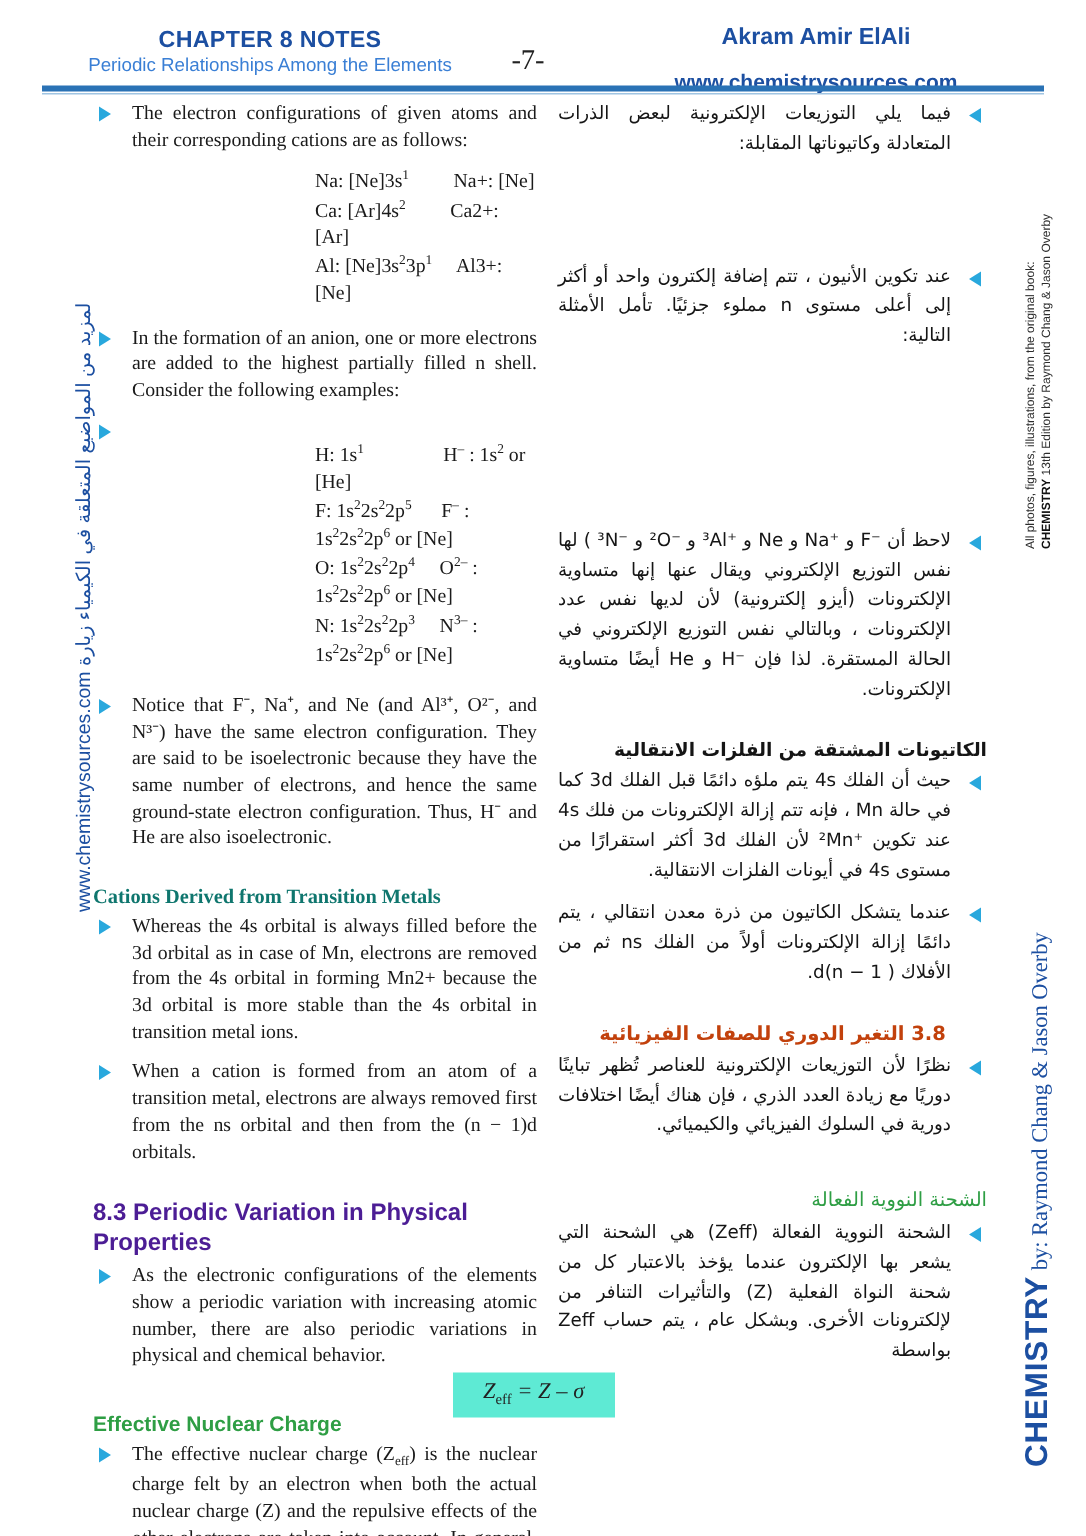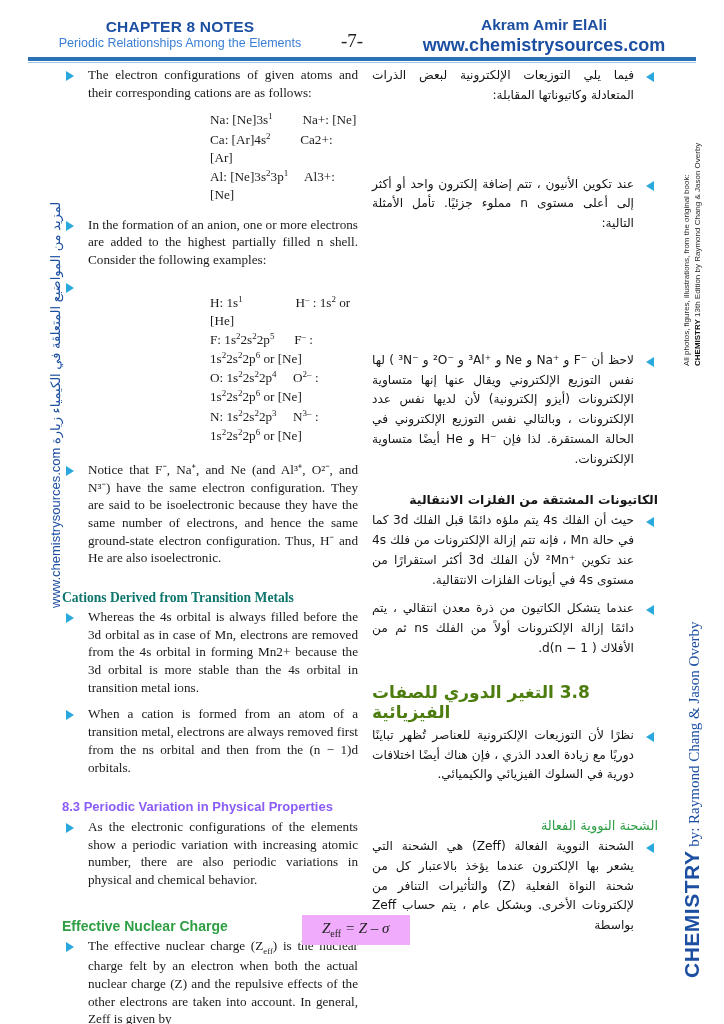--- a/index.html
+++ b/index.html
@@ -66,24 +66,24 @@
   .hdr-author {
     font-family: "Liberation Sans", sans-serif;
     font-weight: bold;
     font-size: 15.5px;
     color: #1c4fa1;
     line-height: 1.15;
   }
   .hdr-site {
     font-family: "Liberation Sans", sans-serif;
     font-weight: bold;
-    font-size: 18px;
+    font-size: 14px;
     color: #1c4fa1;
     line-height: 1.15;
-    margin-top: 1px;
+    margin-top: 12px;
   }
   .hdr-rule {
     position: absolute;
     left: 28px;
     top: 57px;
     width: 668px;
     height: 4px;
     background: #2a72b5;
   }
   .hdr-rule2 {
@@ -244,22 +244,22 @@
   .h-bold {
     font-family: "Liberation Serif", serif;
     font-weight: bold;
     font-size: 13.6px;
     color: #0f766e;
     margin-bottom: 2px;
   }
   .h-blue {
     font-family: "Liberation Sans", sans-serif;
     font-weight: bold;
-    font-size: 13px;
-    color: #8b5cf6;
+    font-size: 16px;
+    color: #4c1d95;
     line-height: 1.22;
     margin-bottom: 3px;
   }
   .h-green {
     font-family: "Liberation Sans", sans-serif;
     font-weight: bold;
     font-size: 14px;
     color: #2e9e44;
     margin-bottom: 3px;
   }
@@ -268,42 +268,42 @@
     font-weight: bold;
     font-size: 12.4px;
     color: #151515;
     margin-bottom: 4px;
     direction: rtl;
     text-align: right;
   }
   .h-ar-blue {
     font-family: "DejaVu Sans", sans-serif;
     font-weight: bold;
-    font-size: 17px;
-    color: #4d7c0f;
+    font-size: 13px;
+    color: #c2410c;
     margin-bottom: 4px;
     direction: rtl;
-    text-align: left;
+    text-align: center;
   }
   .h-ar-green {
     font-family: "DejaVu Sans", sans-serif;
     font-weight: normal;
     font-size: 13px;
     color: #2e9e44;
     margin-bottom: 4px;
     direction: rtl;
     text-align: right;
   }
 
   
   .formula-box {
     position: absolute;
     left: 302px;
     top: 915px;
-    background: #f0abfc;
+    background: #5eead4;
     padding: 5px 20px 6px 20px;
     font-family: "Liberation Serif", serif;
     font-style: italic;
     font-size: 15px;
     color: #222;
     white-space: nowrap;
   }
   .formula-box .nm { font-style: normal; }
 
   .spacer-bullet { height: 14px; }

